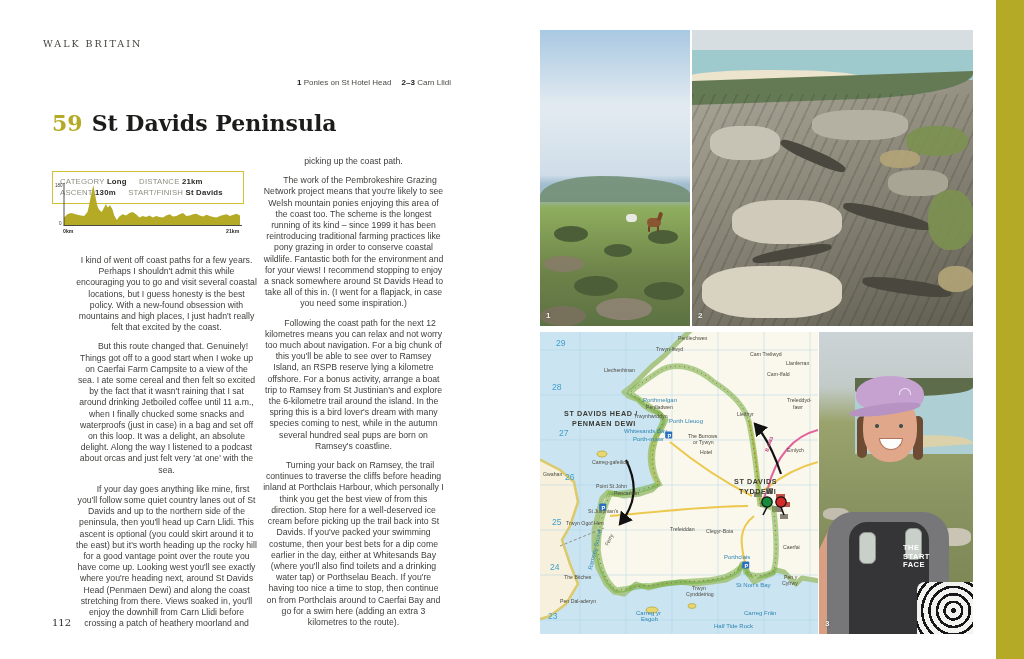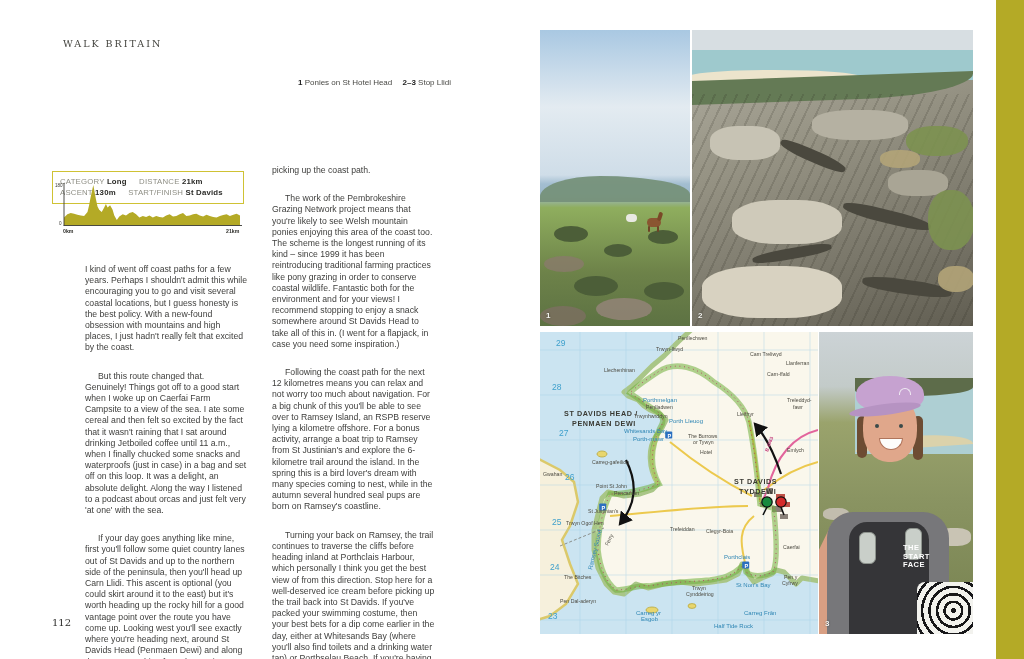--- a/index.html
+++ b/index.html
@@ -1,21 +1,21 @@
 <!DOCTYPE html>
 <html><head>
 <meta charset="utf-8">
 <style>
   html,body{margin:0;padding:0;background:#ffffff;}
   #page{position:relative;width:1024px;height:659px;background:#ffffff;overflow:hidden;
         font-family:"Liberation Sans",sans-serif;color:#3f3f3f;}
   .abs{position:absolute;}
 
   
-  #book-header{left:63px;top:38px;font-family:"DejaVu Serif",serif;font-size:9.5px;
+  #book-header{left:43px;top:38px;font-family:"DejaVu Serif",serif;font-size:9.5px;
     letter-spacing:2px;color:#44443f;}
   #title-row{left:52px;top:110px;display:flex;gap:9px;align-items:baseline;
     font-family:"DejaVu Serif",serif;font-weight:700;font-size:22px;color:#1c1c1a;}
   #walk-number{color:#b4aa26;}
   #photo-caption{left:250px;top:78px;width:201px;text-align:right;font-size:8px;color:#4a4a46;}
   #photo-caption b{color:#222;}
   #photo-caption .gap{display:inline-block;width:8px;}
 
   
   #stats-box{left:52px;top:145px;width:176px;border:1.5px solid #cfc234;padding:4px 7px 5px 7px;
@@ -26,21 +26,21 @@
   
   #elev-chart{left:54px;top:179px;}
   .axis{stroke:#3a3a35;stroke-width:0.9;}
   .tick{font-size:4.6px;fill:#3a3a35;font-family:"Liberation Sans",sans-serif;}
   .tickb{font-size:5.2px;fill:#2e2e2a;font-weight:700;font-family:"Liberation Sans",sans-serif;}
 
   
   .col{position:absolute;width:197px;}
   #col1{left:68px;top:247px;}
   #col2{left:255px;top:148px;}
-  .para{margin:17px;font-size:8.7px;line-height:11.2px;color:#3e3e3c;text-align:left;}
+  .para{margin:8px;font-size:8.7px;line-height:11.2px;color:#3e3e3c;text-align:center;}
   .para.ind{text-indent:13px;}
   #page-num{left:52px;top:617px;font-family:"DejaVu Serif",serif;font-size:10px;color:#2e2e2c;}
 
   
   #edge-band{left:996px;top:0;width:28px;height:659px;background:#b4aa26;}
 
   
   .photo{position:absolute;overflow:hidden;background:#ccc;}
   .pnum{position:absolute;left:6px;bottom:6px;color:#f4f4f0;font-size:8px;font-weight:700;
     text-shadow:0 0 2px rgba(0,0,0,.45);z-index:9;}
@@ -95,23 +95,27 @@
 <body>
 
 <div id="page">
 
   <div class="abs" id="book-header">WALK BRITAIN</div>
 
   <div class="abs" id="photo-caption">
     <b>1</b>
     <span>Ponies on St Hotel Head</span><span class="gap"></span>
     <b>2–3</b>
-    <span>Stop Llidi</span>
-  </div>
-
+    <span>Carn Llidi</span>
+  </div>
+
+  <div class="abs" id="title-row">
+    <span id="walk-number">59</span>
+    <span id="walk-title">St Davids Peninsula</span>
+  </div>
 
   <div class="abs" id="stats-box">
     <div>
       <span>CATEGORY</span>
       <b>Long</b><span class="sp"></span>
       <span>DISTANCE</span>
       <b>21km</b>
     </div>
     <div>
       <span>ASCENT</span>

